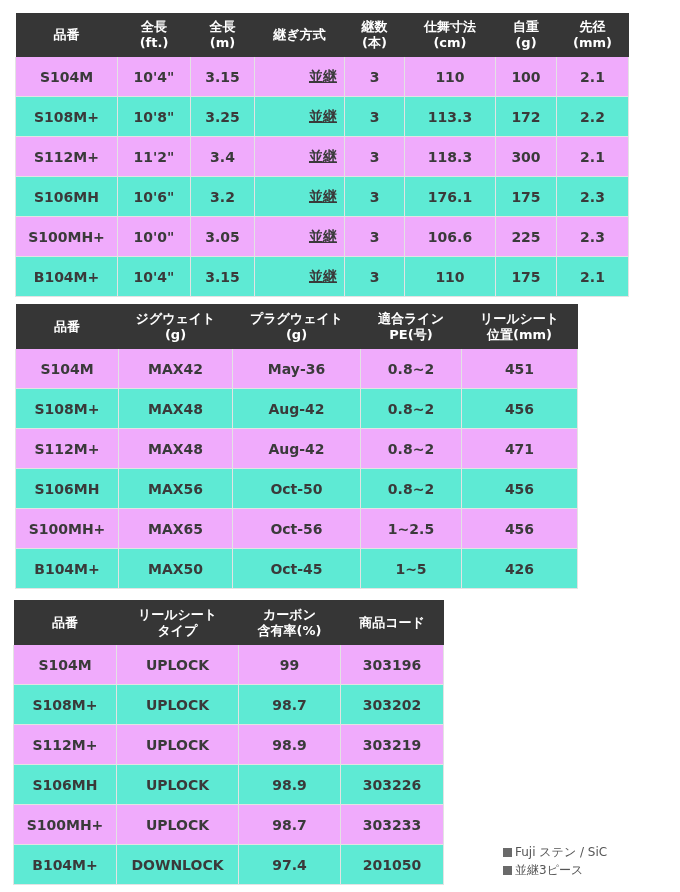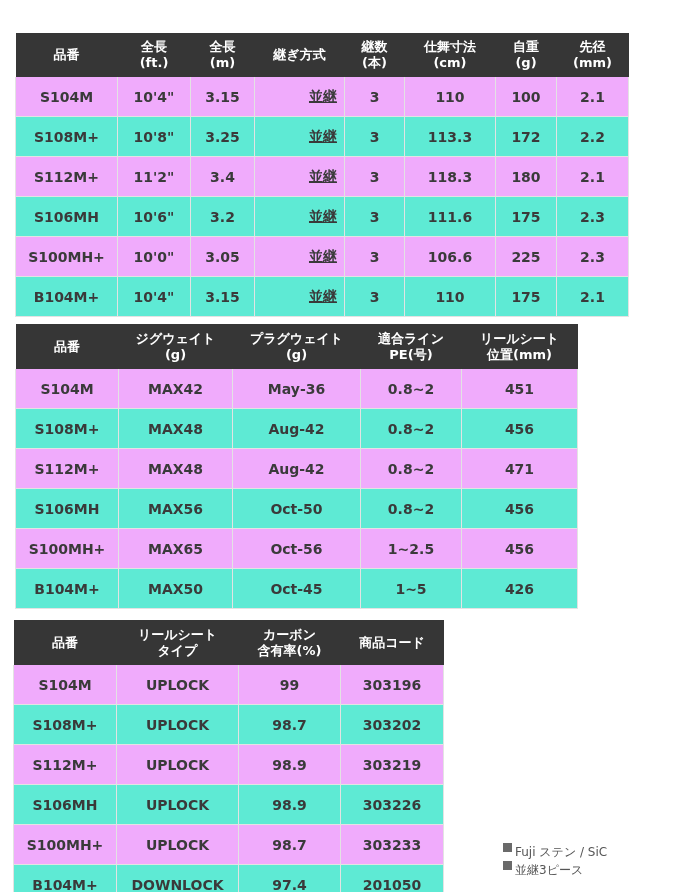--- a/index.html
+++ b/index.html
@@ -5,21 +5,20 @@
     html, body { margin: 0; padding: 0; background: #ffffff; }
     body {
       width: 680px; height: 892px; position: relative; overflow: hidden;
       font-family: "DejaVu Sans", "Liberation Sans", sans-serif;
       color: #3a3a3a;
     }
     table.spec {
       position: absolute;
       border-collapse: collapse;
       table-layout: fixed;
-      margin-top: 20px;
     }
     table.spec th {
       background: #363636;
       color: #ffffff;
       font-size: 13px;
       font-weight: bold;
       line-height: 16px;
       text-align: center;
       vertical-align: middle;
       padding: 0;
@@ -46,21 +45,21 @@
     #t2 { left: 15px; top: 304px; width: 562px; }
     #t2 th { height: 45px; }
     #t3 { left: 13px; top: 600px; width: 430px; }
     #t3 th { height: 45px; }
 
     .legend {
       position: absolute; left: 503px; top: 843px;
       font-size: 12px; color: #555555; line-height: 18px;
       font-family: "DejaVu Sans", sans-serif;
     }
-    .legend .item { display: flex; }
+    .legend .item { display: flex; align-items: center; }
     .legend .sq {
       display: inline-block; width: 9px; height: 9px; background: #6a6a6a;
       margin-right: 3px;
     }
   </style>
 </head>
 <body>
 
 <table id="t1" class="spec">
   <colgroup>
@@ -112,30 +111,30 @@
       <td>172</td>
       <td>2.2</td>
     </tr>
     <tr class="row">
       <td>S112M+</td>
       <td>11'2"</td>
       <td>3.4</td>
       <td class="join">並継</td>
       <td>3</td>
       <td>118.3</td>
-      <td>180</td>
+      <td>300</td>
       <td>2.1</td>
     </tr>
     <tr class="alt">
       <td>S106MH</td>
       <td>10'6"</td>
       <td>3.2</td>
       <td class="join">並継</td>
       <td>3</td>
-      <td>111.6</td>
+      <td>176.1</td>
       <td>175</td>
       <td>2.3</td>
     </tr>
     <tr class="row">
       <td>S100MH+</td>
       <td>10'0"</td>
       <td>3.05</td>
       <td class="join">並継</td>
       <td>3</td>
       <td>106.6</td>

